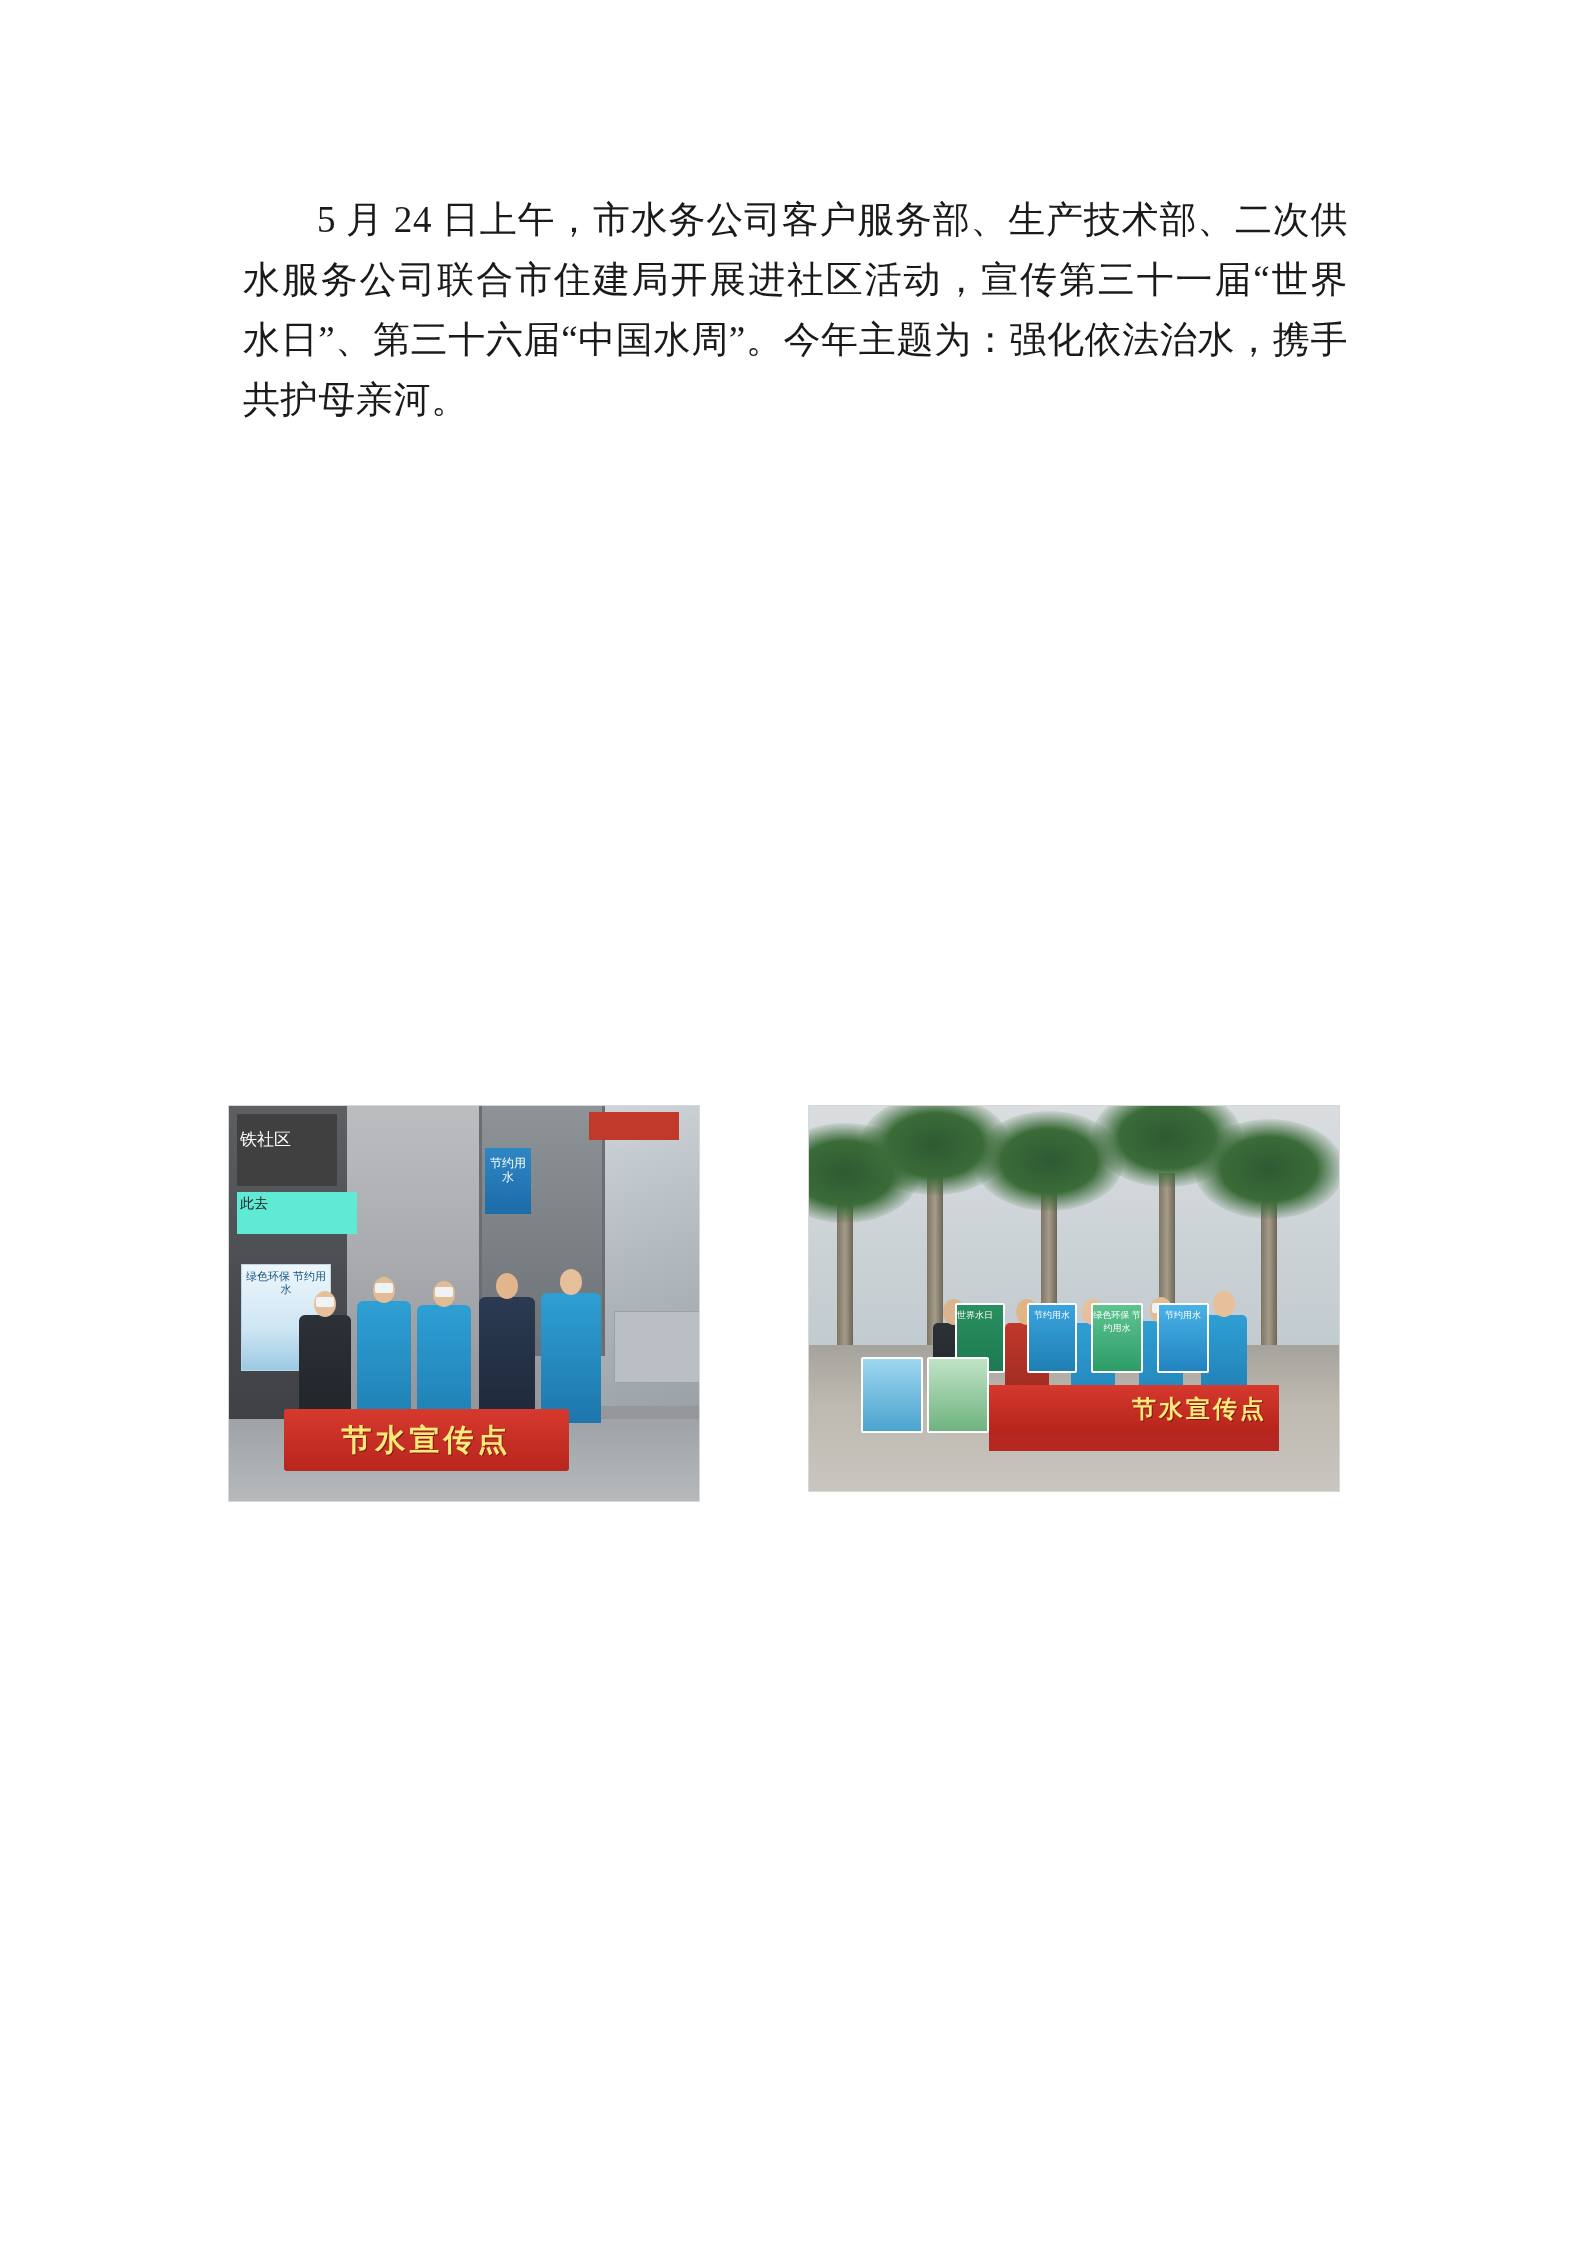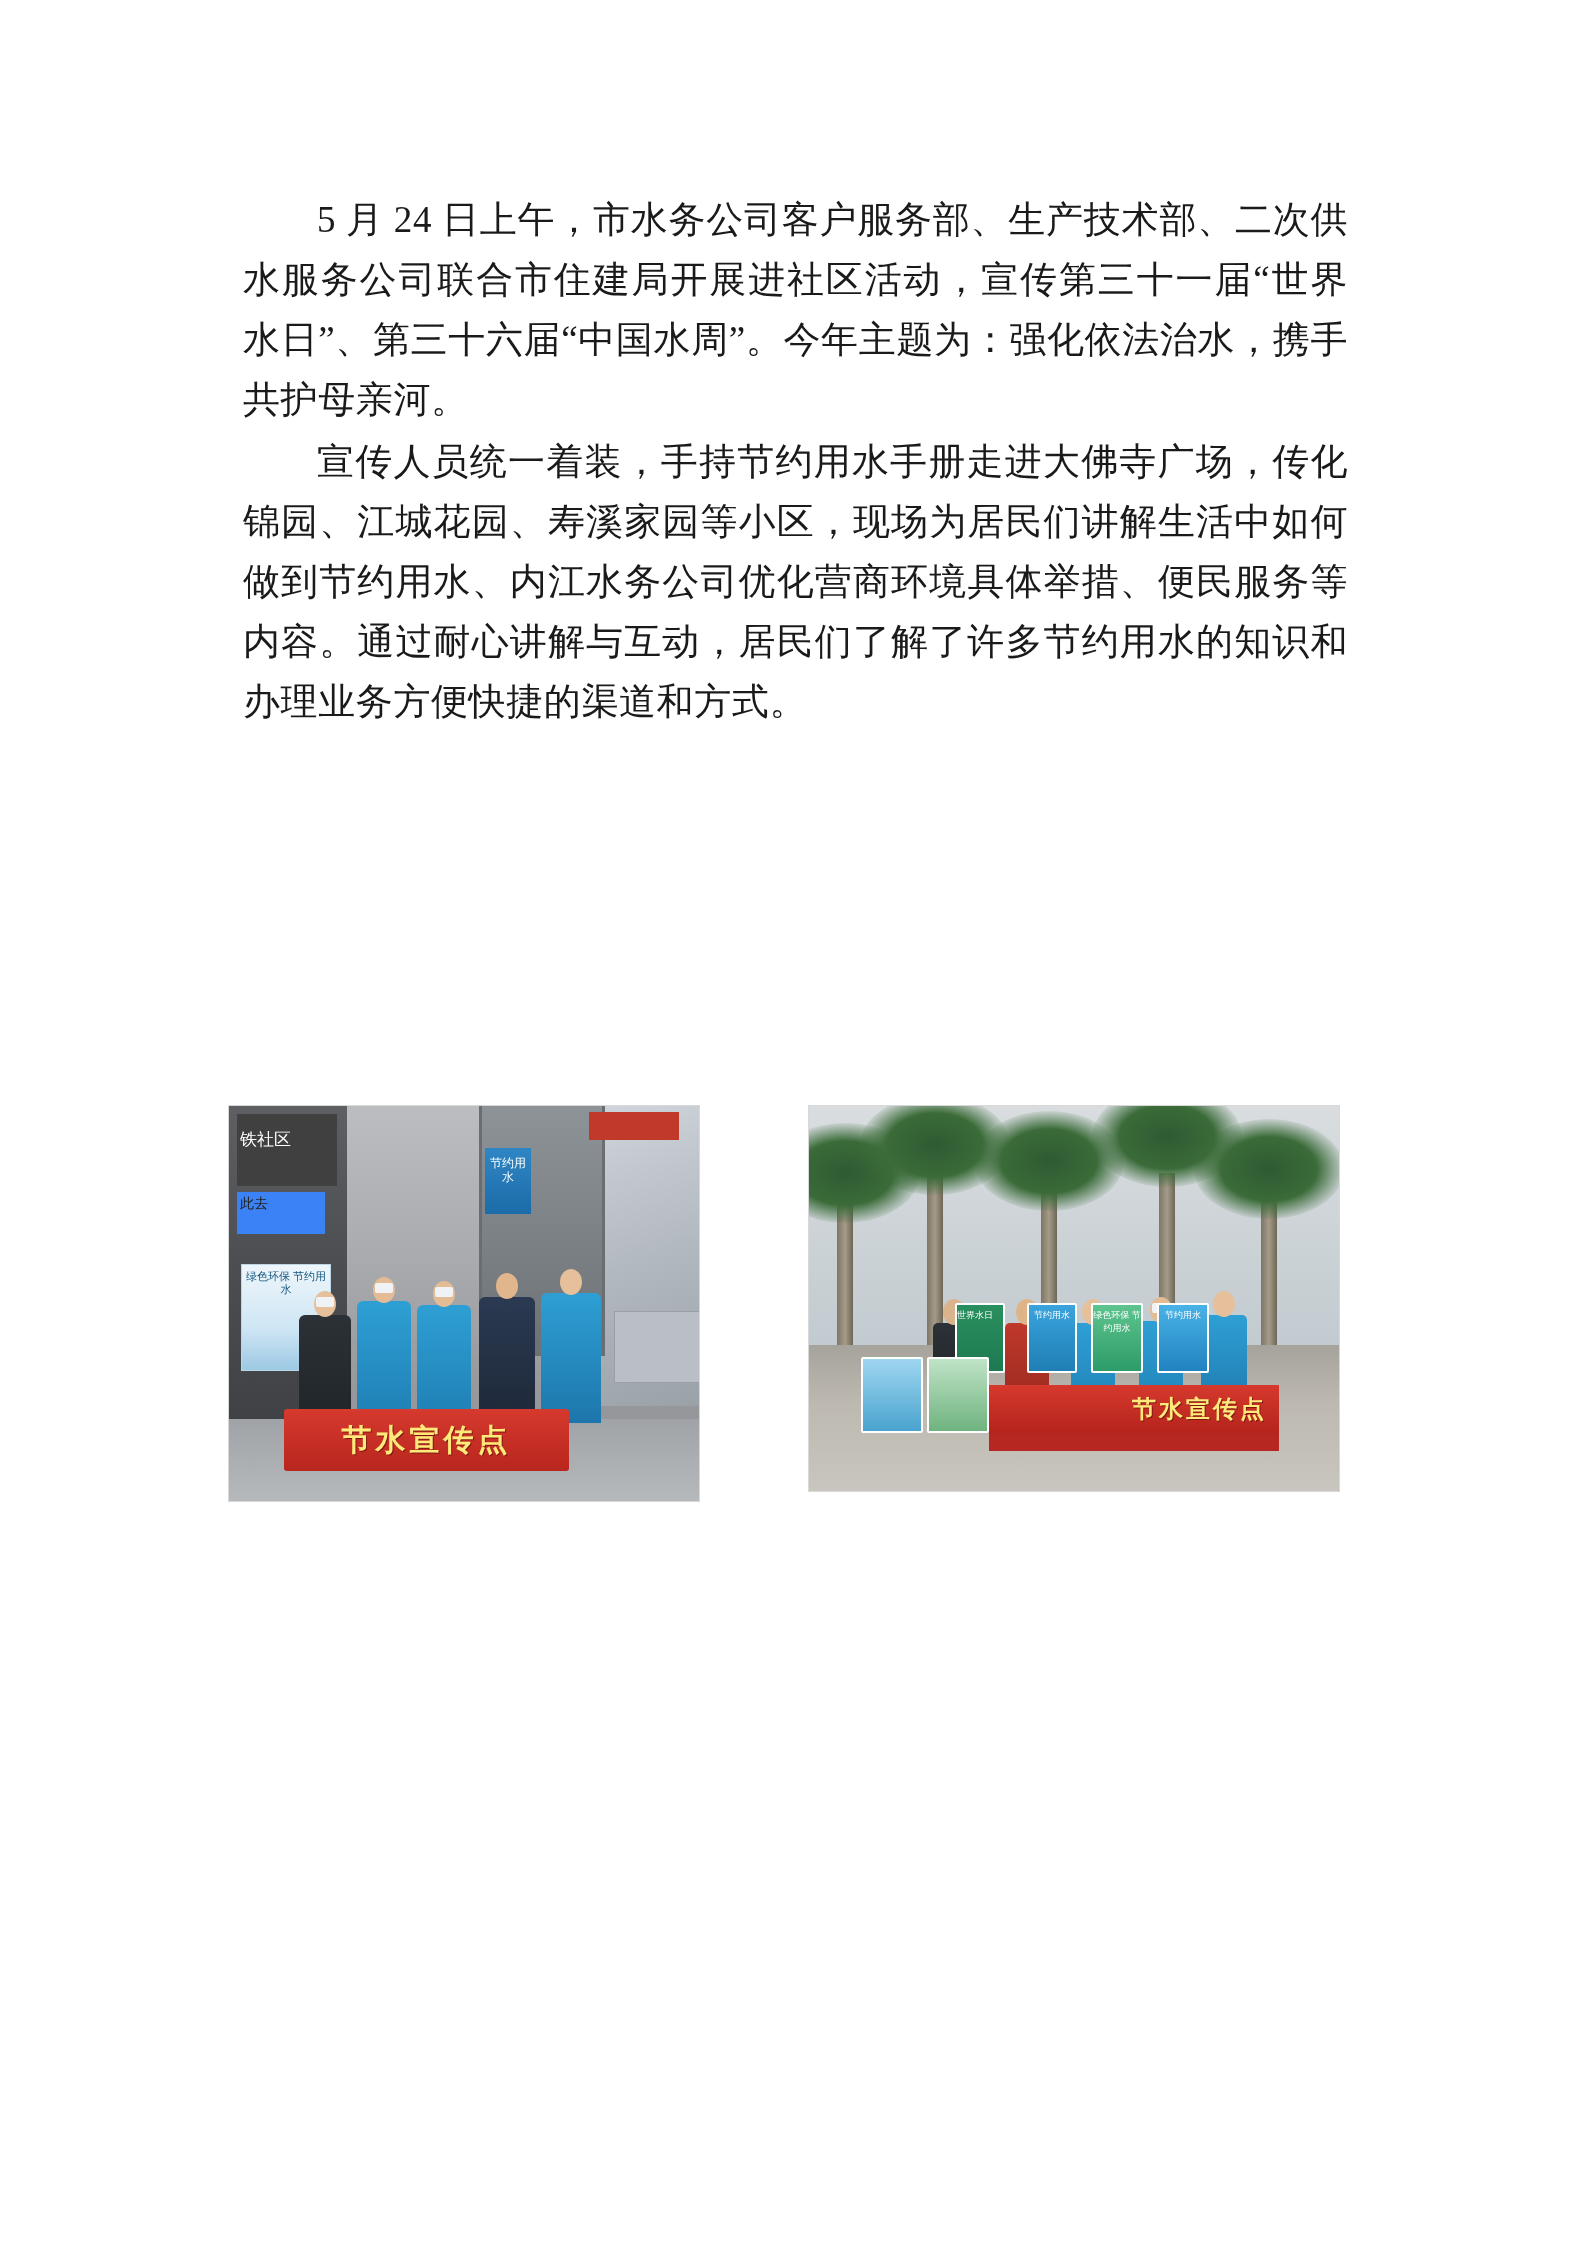--- a/index.html
+++ b/index.html
@@ -77,22 +77,22 @@
     position: absolute; left: 0; top: 0; width: 118px; height: 320px;
     background: linear-gradient(180deg,#5d5f63 0%, #4a4c50 55%, #3f4145 100%);
   }
   .l-sign {
     position: absolute; left: 8px; top: 8px; width: 100px; height: 72px;
     background: #404040; color: #fff; font-size: 17px; line-height: 20px;
     font-family: "Liberation Sans", sans-serif;
     padding: 16px 3px; box-sizing: border-box;
   }
   .l-sign2 {
-    position: absolute; left: 8px; top: 86px; width: 88px; height: 42px;
-    background: #3b82f6; color: #222; font-size: 14px; line-height: 16px;
+    position: absolute; left: 8px; top: 86px; width: 120px; height: 42px;
+    background: #5eead4; color: #222; font-size: 14px; line-height: 16px;
     font-family: "Liberation Sans", sans-serif; padding: 3px; box-sizing:border-box;
   }
   .l-poster {
     position: absolute; left: 12px; top: 158px; width: 88px; height: 100px;
     background: linear-gradient(180deg,#eef6fb 0%, #cfe6f4 60%, #9cc9e4 100%);
     border: 1px solid #bcd6e6;
     font-size: 11px; color: #14557f; text-align: center; padding-top: 5px;
     font-family: "Liberation Sans", sans-serif; line-height: 13px;
   }
   .l-door {
@@ -190,21 +190,20 @@
     box-sizing: border-box;
   }
 </style>
 </head>
 <body>
 
 <div class="page">
 
   <div class="content">
     <p class="para">5 月 24 日上午，市水务公司客户服务部、生产技术部、二次供水服务公司联合市住建局开展进社区活动，宣传第三十一届“世界水日”、第三十六届“中国水周”。今年主题为：强化依法治水，携手共护母亲河。</p>
-    <p class="para">宣传人员统一着装，手持节约用水手册走进大佛寺广场，传化锦园、江城花园、寿溪家园等小区，现场为居民们讲解生活中如何做到节约用水、内江水务公司优化营商环境具体举措、便民服务等内容。通过耐心讲解与互动，居民们了解了许多节约用水的知识和办理业务方便快捷的渠道和方式。</p>
   </div>
 
   <div class="figures">
 
     <div class="figure left">
       <div class="ph">
         <div class="l-bg"></div>
         <div class="l-glass"></div>
         <div class="l-door"></div>
         <div class="l-pillar"></div>

